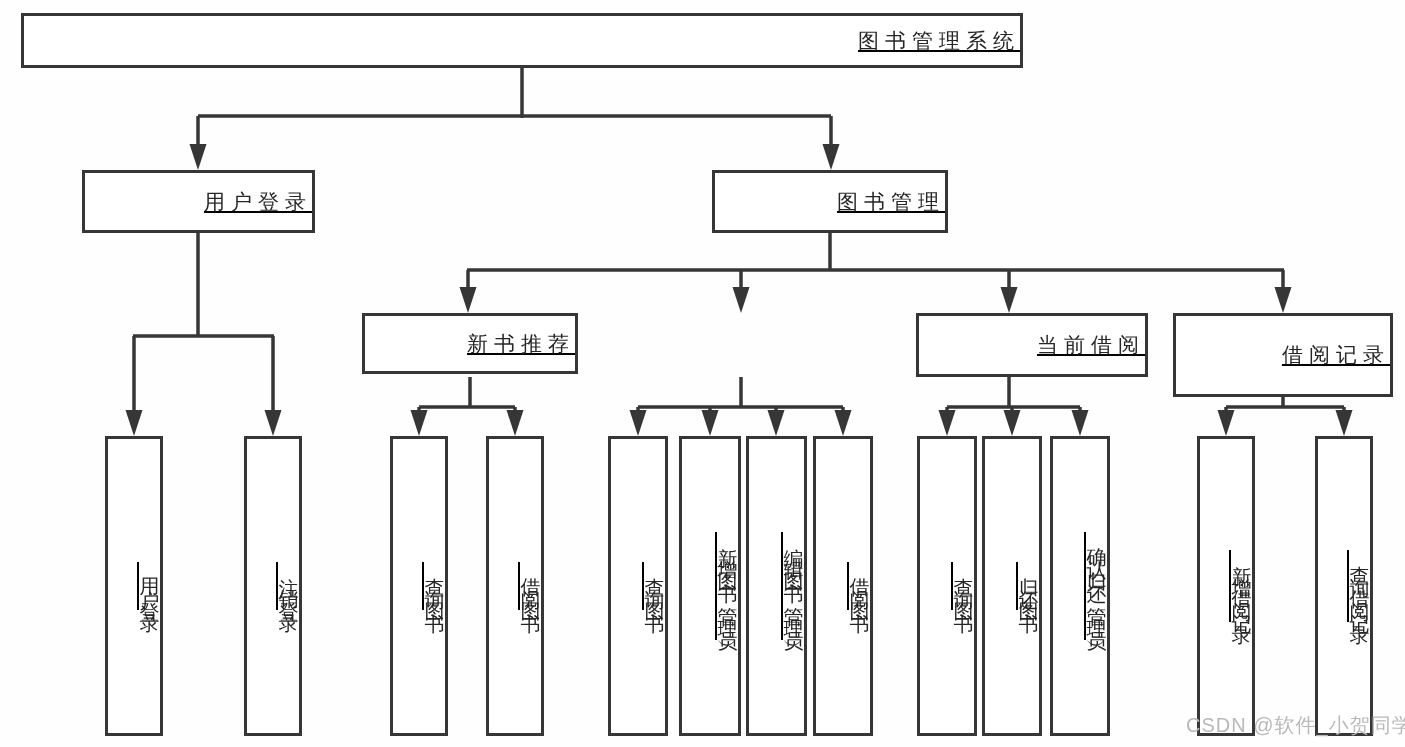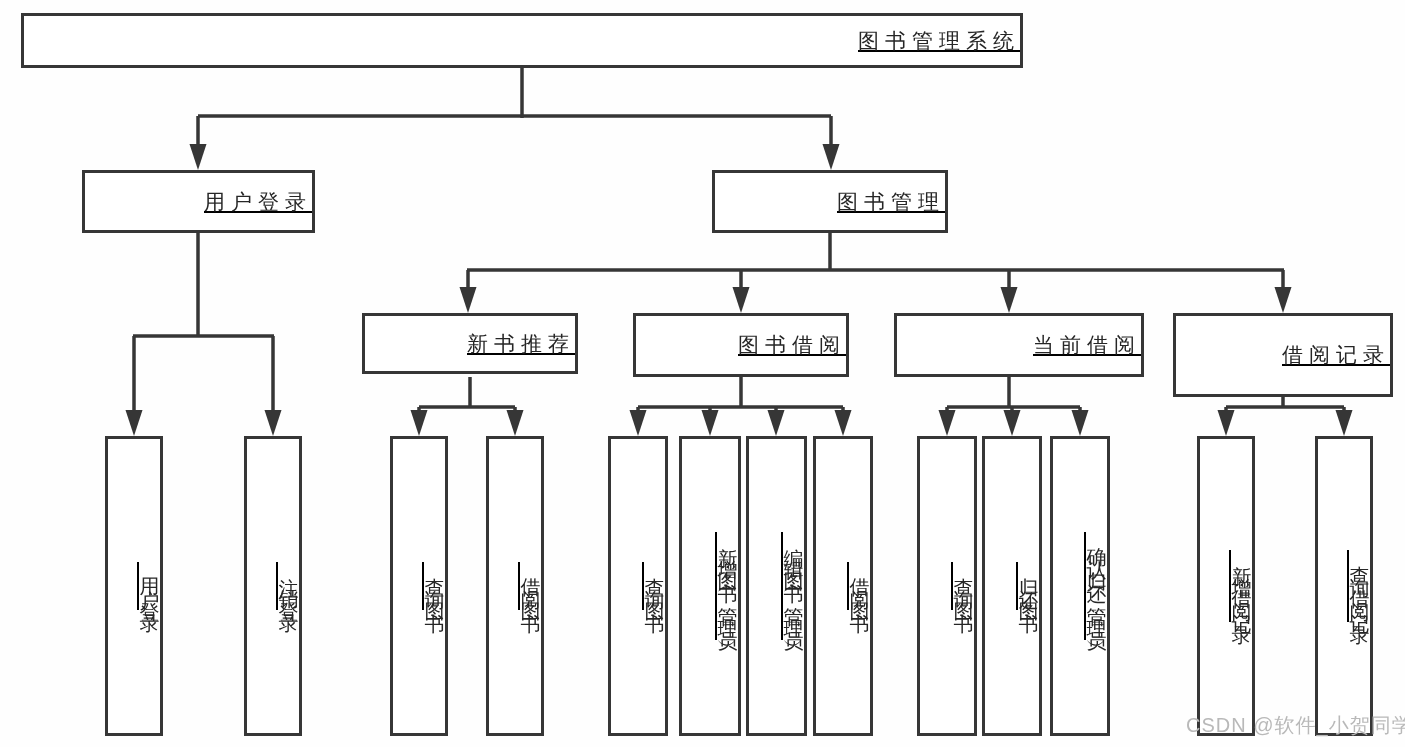--- a/index.html
+++ b/index.html
@@ -112,24 +112,21 @@
   <div class="box h" style="left:82px;top:170px;width:233px;height:63px">
     <span>用户登录</span>
   </div>
   <div class="box h" style="left:712px;top:170px;width:236px;height:63px">
     <span>图书管理</span>
   </div>
 
   <div class="box h" style="left:362px;top:313px;width:216px;height:61px">
     <span>新书推荐</span>
   </div>
-  <div class="box h" style="left:633px;top:313px;width:216px;height:64px">
-    <span>图书借阅</span>
-  </div>
-  <div class="box h" style="left:894px;top:313px;width:250px;height:64px">
+  <div class="box h" style="left:916px;top:313px;width:232px;height:64px">
     <span>当前借阅</span>
   </div>
   <div class="box h" style="left:1173px;top:313px;width:220px;height:84px">
     <span>借阅记录</span>
   </div>
 
   <div class="box v" style="left:105px;top:436px;width:58px;height:300px">
     <span>用户登录</span>
   </div>
   <div class="box v" style="left:244px;top:436px;width:58px;height:300px">

